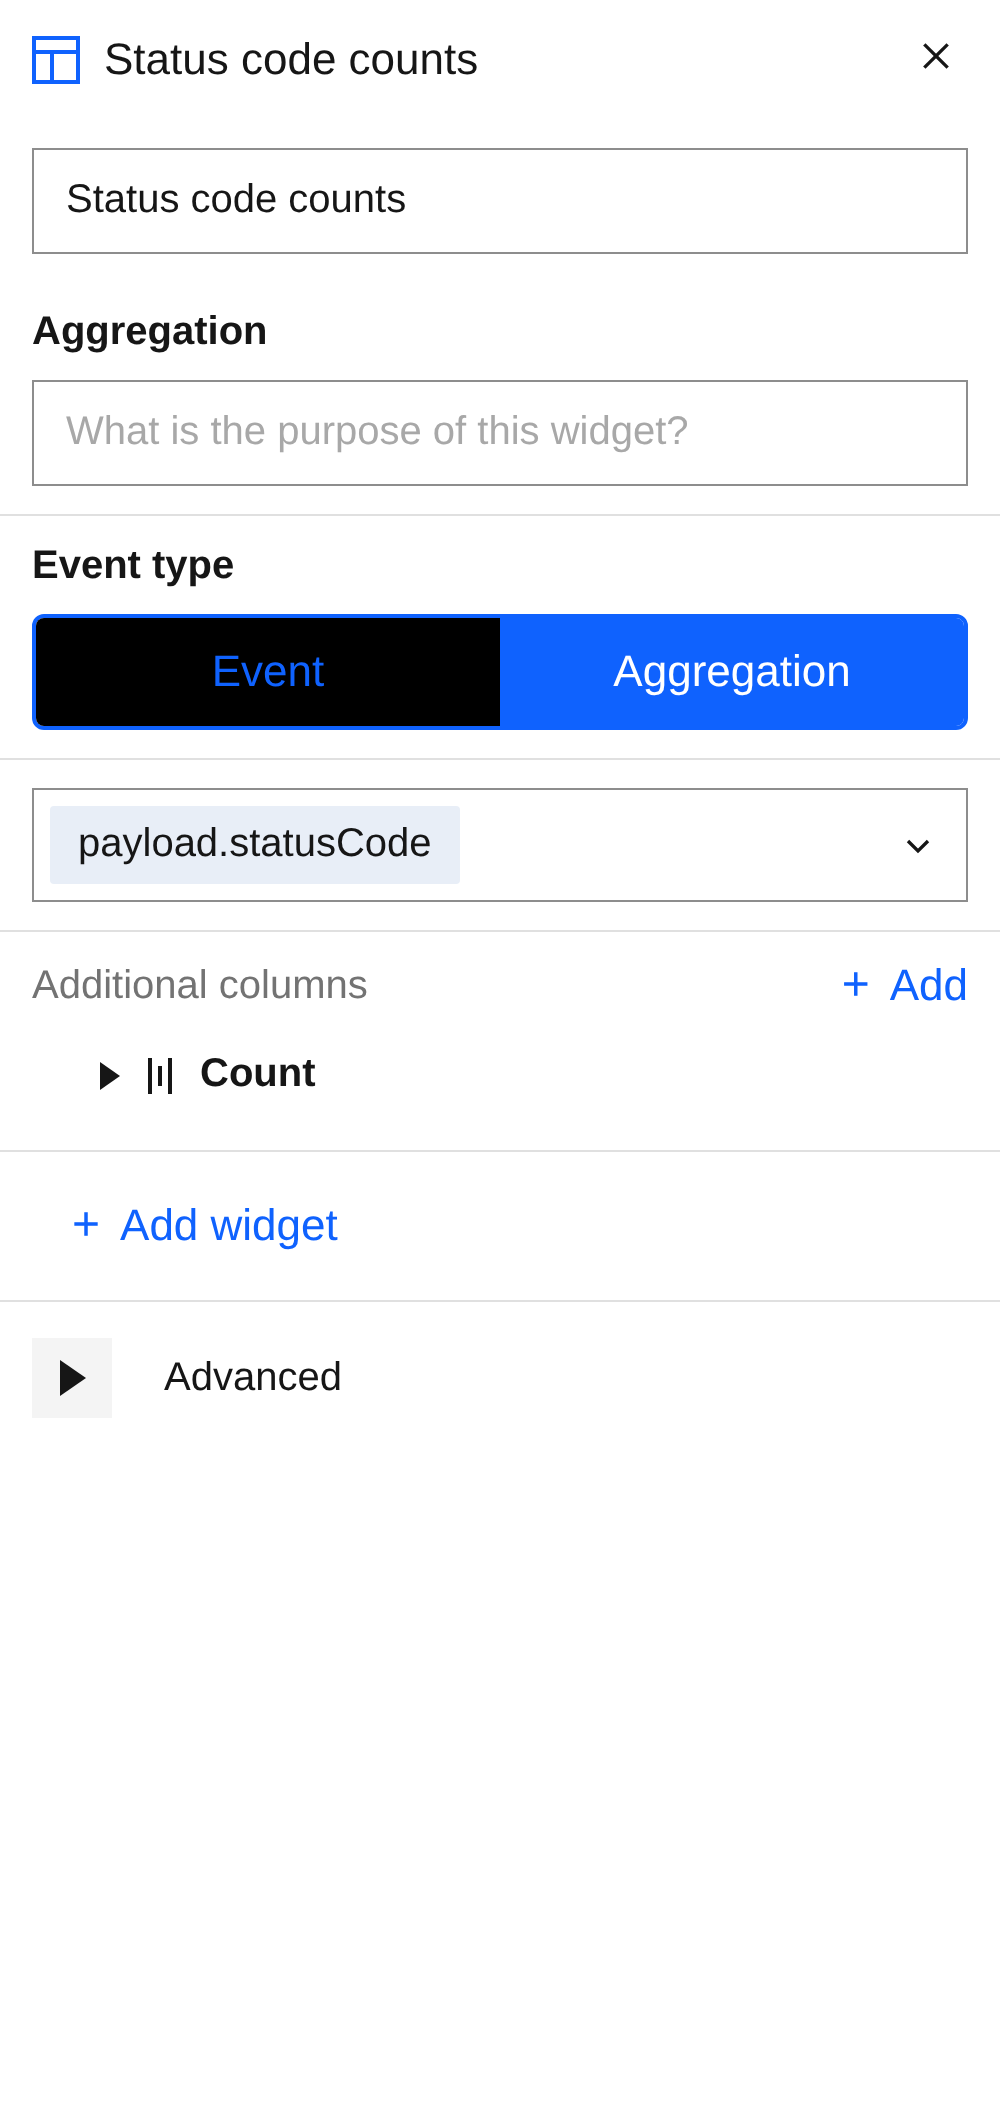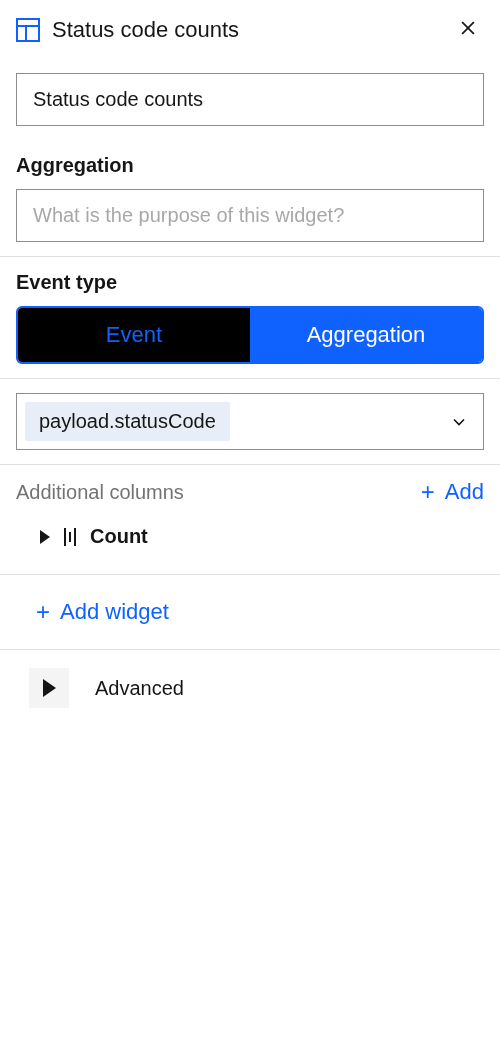--- a/index.html
+++ b/index.html
@@ -154,20 +154,21 @@
     }
     .add-link .plus {
       font-size: 24px;
       line-height: 1;
     }
     .column-row {
       display: flex;
       align-items: center;
       gap: 14px;
       padding: 10px 16px 26px 40px;
+      margin-left: 10px;
     }
     .caret-right {
       width: 0;
       height: 0;
       border-top: 7px solid transparent;
       border-bottom: 7px solid transparent;
       border-left: 10px solid #161616;
     }
     .bars-icon {
       display: flex;
@@ -187,21 +188,21 @@
       font-weight: 600;
       color: #161616;
     }
     .filter-section {
       padding: 24px 16px 24px 36px;
     }
     .advanced-section {
       display: flex;
       align-items: center;
       gap: 26px;
-      padding: 18px 16px 24px 29px;
+      padding: 18px 16px 24px 16px;
     }
     .expand-box {
       width: 40px;
       height: 40px;
       background: #f4f4f4;
       display: flex;
       align-items: center;
       justify-content: center;
       cursor: pointer;
     }

